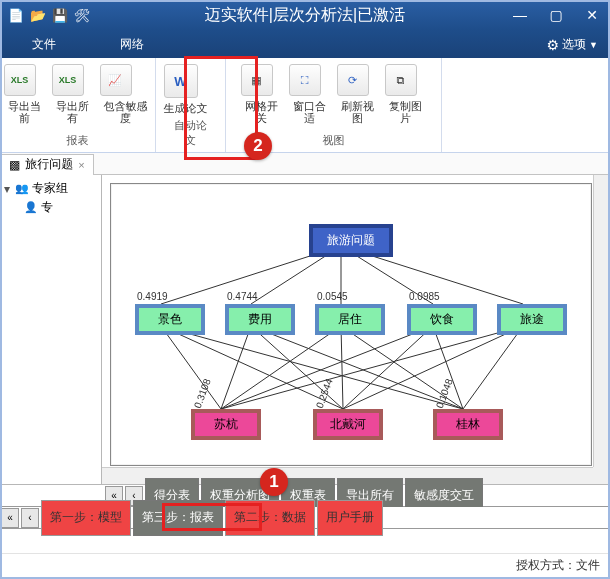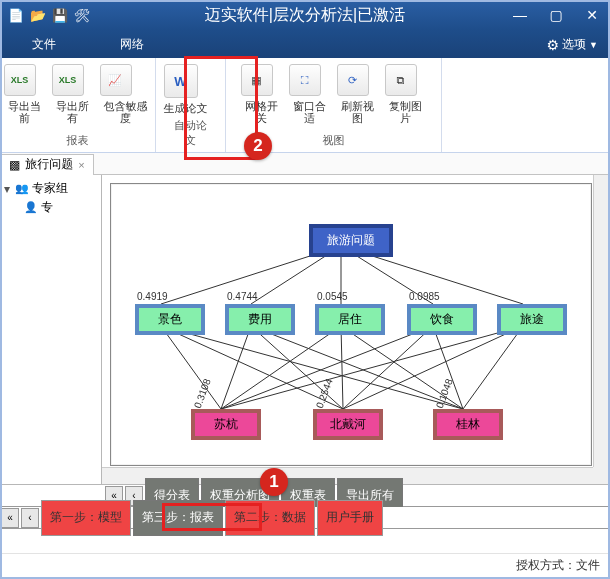--- a/index.html
+++ b/index.html
@@ -239,20 +239,21 @@
   </div>
 </div>
 
 <div class="tabstrip" style="padding-left:104px">
   <div class="navbtn">«</div>
   <div class="navbtn">‹</div>
   <div class="stab">得分表</div>
   <div class="stab">权重分析图</div>
   <div class="stab">权重表</div>
   <div class="stab">导出所有</div>
+  <div class="stab">敏感度交互</div>
 </div>
 
 <div class="tabstrip">
   <div class="navbtn">«</div>
   <div class="navbtn">‹</div>
   <div class="stab light">第一步：模型</div>
   <div class="stab">第三步：报表</div>
   <div class="stab light">第二步：数据</div>
   <div class="stab light">用户手册</div>
 </div>

